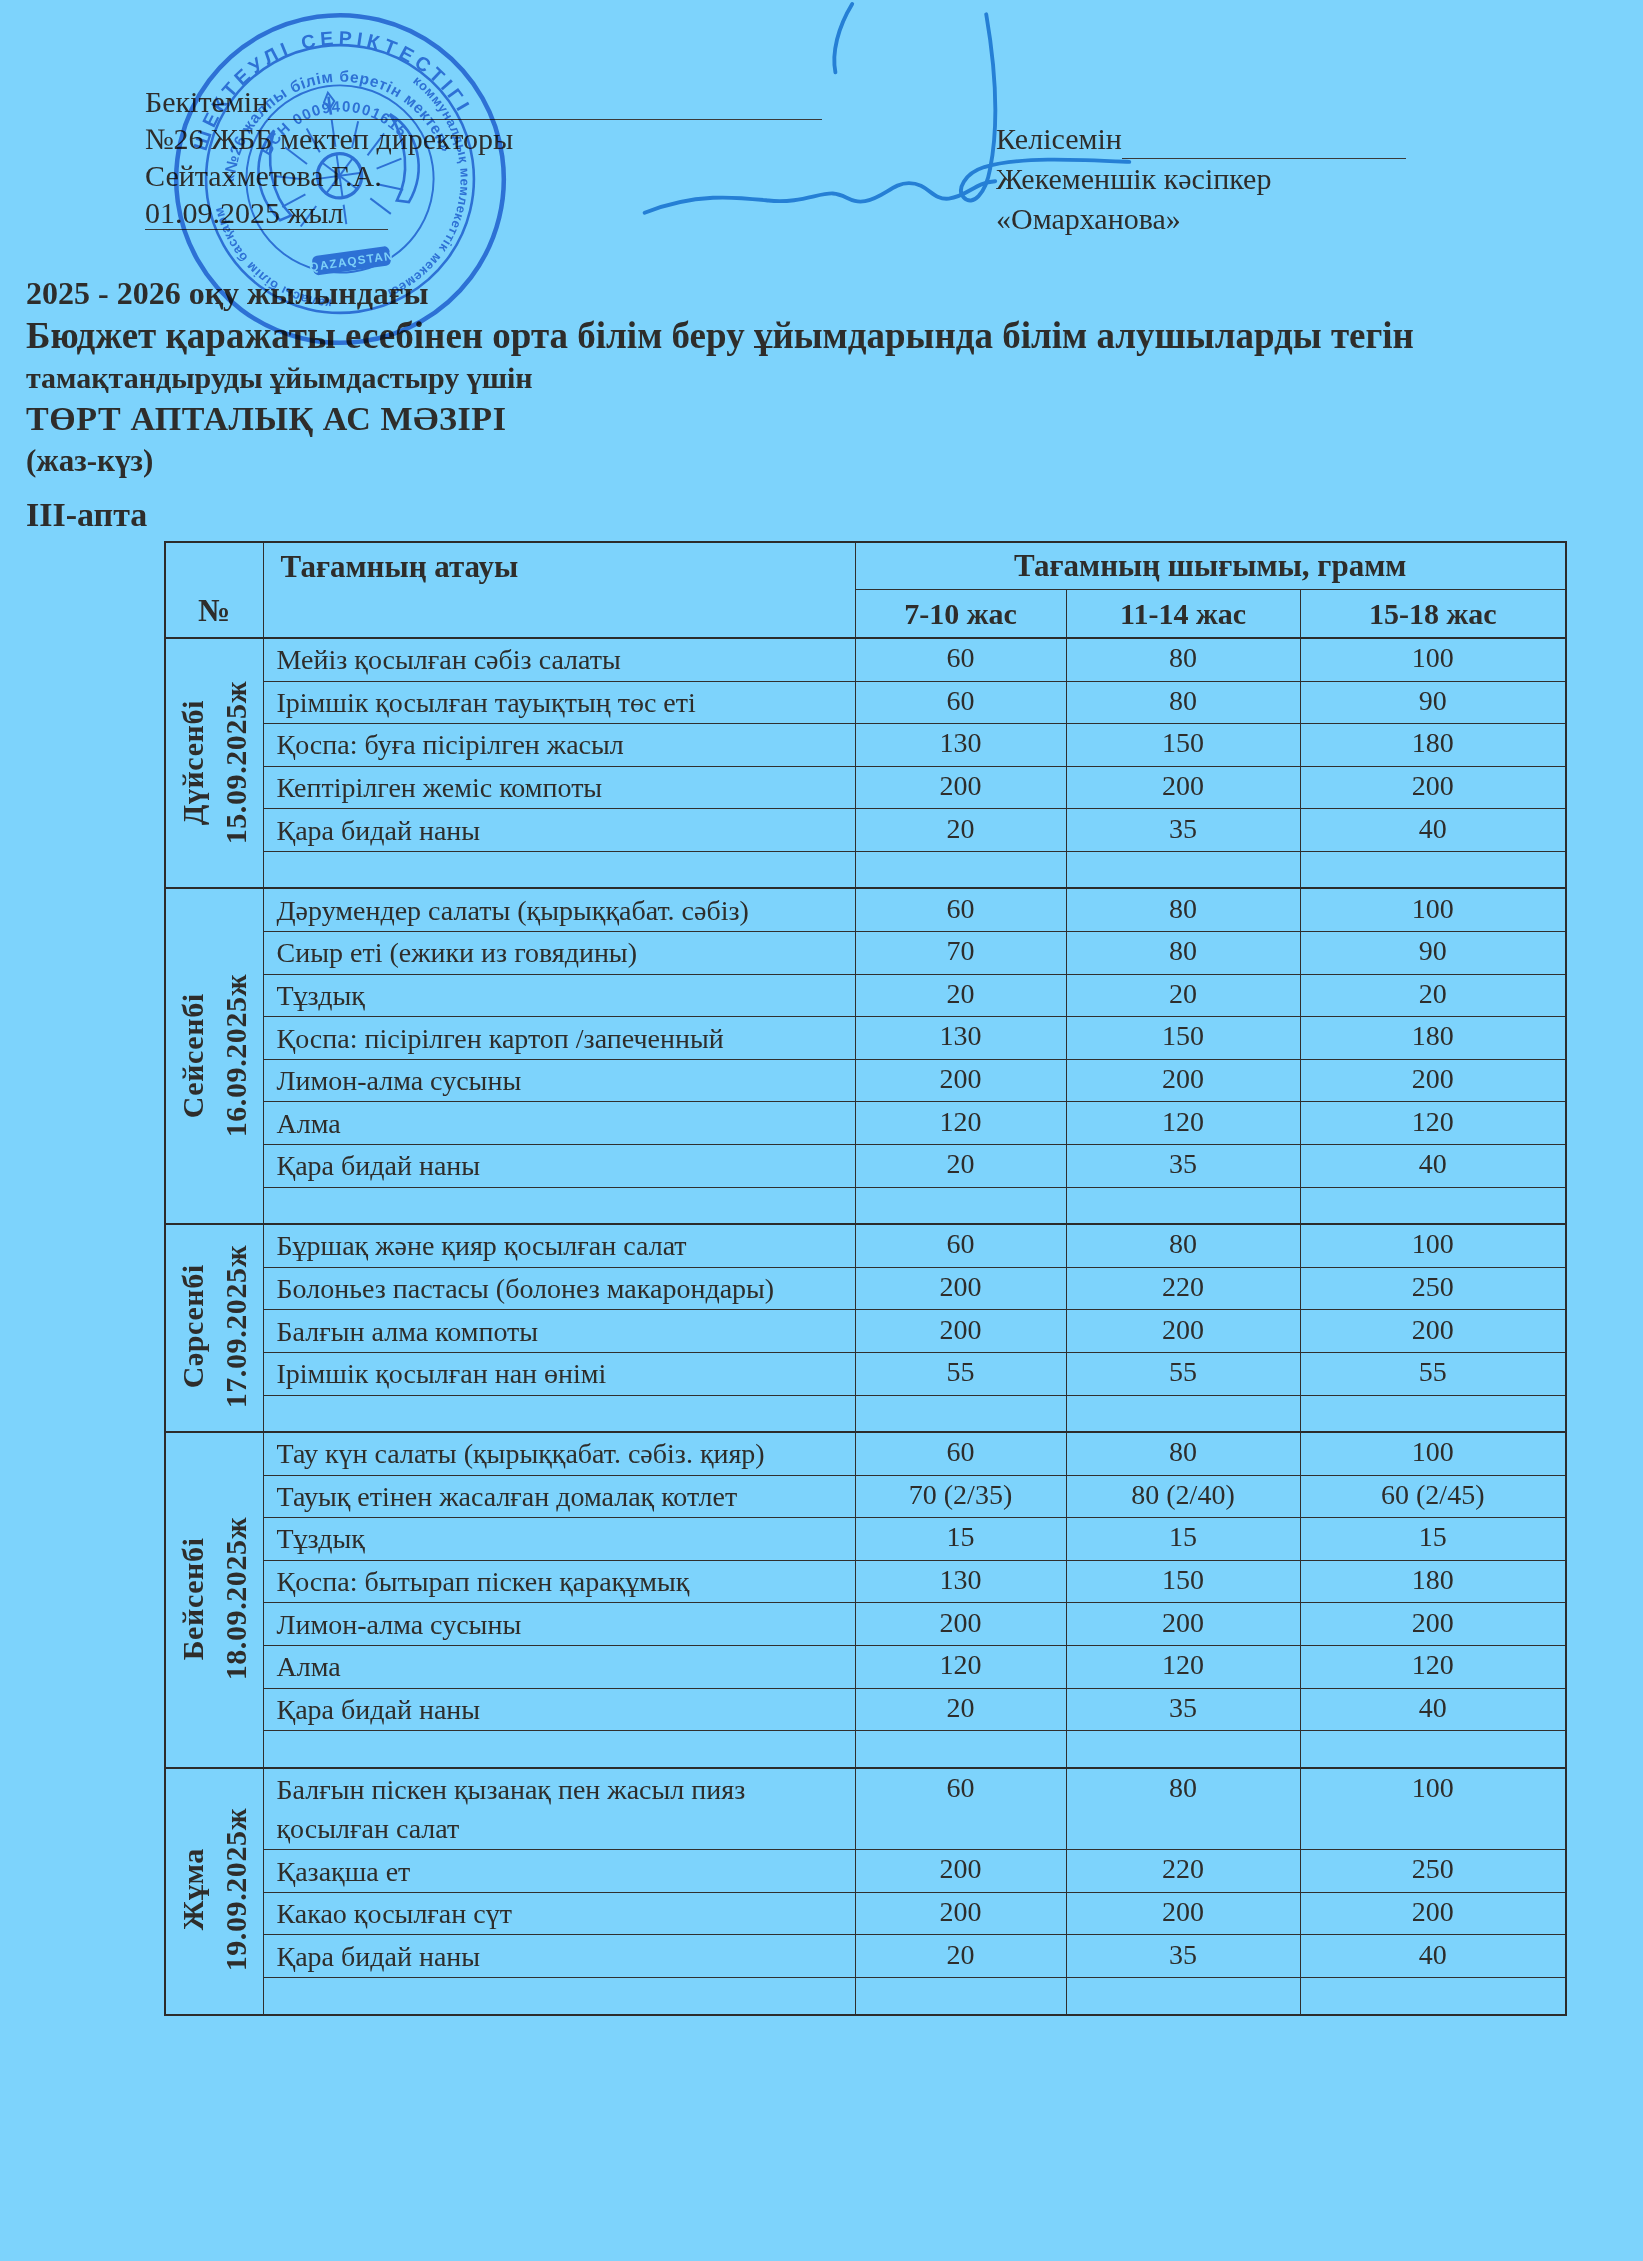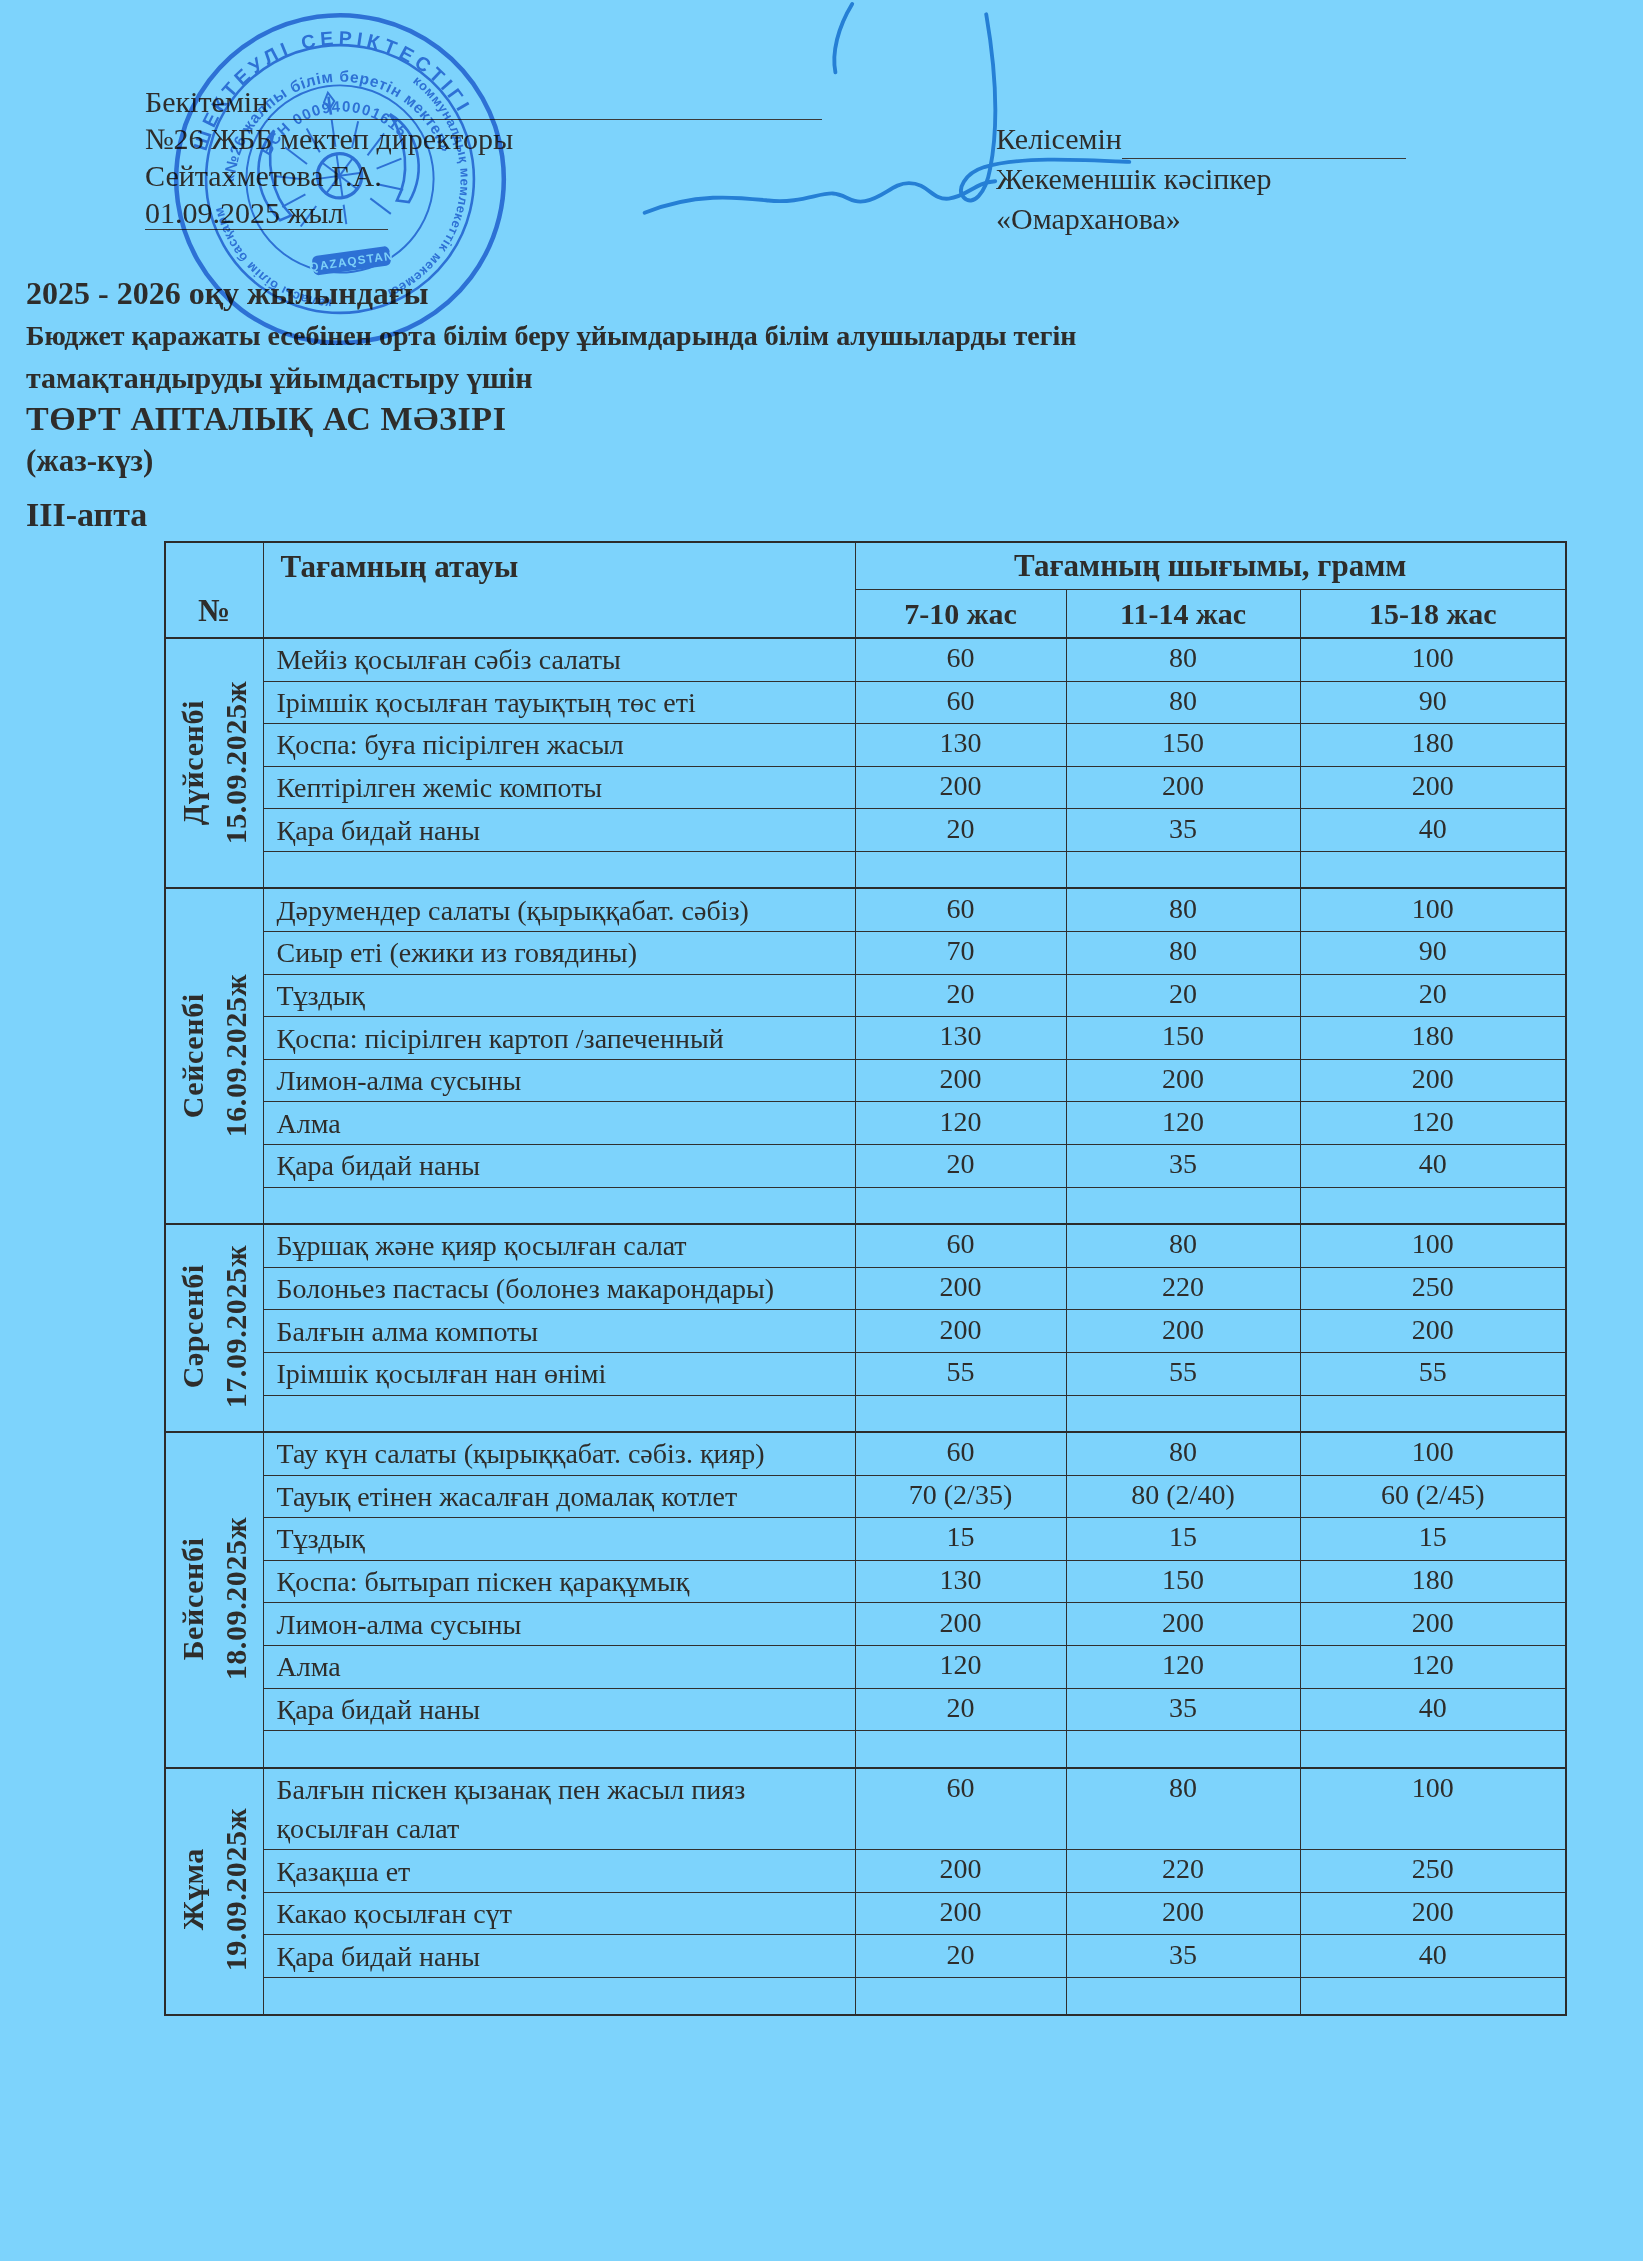--- a/index.html
+++ b/index.html
@@ -15,21 +15,21 @@
   .approve-left{position:absolute;left:145px;top:83px;font-size:30px;line-height:37px;white-space:nowrap;z-index:3;}
   .approve-right{position:absolute;left:996px;top:83px;font-size:30px;line-height:40px;white-space:nowrap;z-index:3;margin-top:36px;}
   .sig-row{display:flex;align-items:flex-end;}
   .sigline{display:inline-block;border-bottom:1.9px solid #3a3a3a;height:30px;}
   .w860{width:554px;}
   .w440{width:284px;}
   .u-date{border-bottom:1.9px solid #3a3a3a;padding-right:45px;}
   
   .titles{position:absolute;left:26px;top:272px;width:1618px;text-align:left;font-weight:bold;z-index:2;}
   .t1{font-size:32px;line-height:43px;}
-  .t2{font-size:28px;line-height:42px;}
+  .t2{font-size:37px;line-height:42px;}
   .t3{font-size:30px;line-height:41px;}
   .t4{font-size:34px;line-height:41px;letter-spacing:0.6px;}
   .t5{font-size:31px;line-height:43px;}
   .t6{font-size:34px;line-height:45px;margin-top:10px;}
   
   .stamp{position:absolute;left:171px;top:10.3px;width:338px;height:338px;z-index:4;
          transform:rotate(-8deg);opacity:.85;mix-blend-mode:multiply;}
   .stamp text{fill:#3f74d1;font-family:"Liberation Sans","DejaVu Sans",sans-serif;font-weight:bold;}
   
   .signature{position:absolute;left:606px;top:0px;width:580px;height:258px;z-index:5;mix-blend-mode:multiply;}

